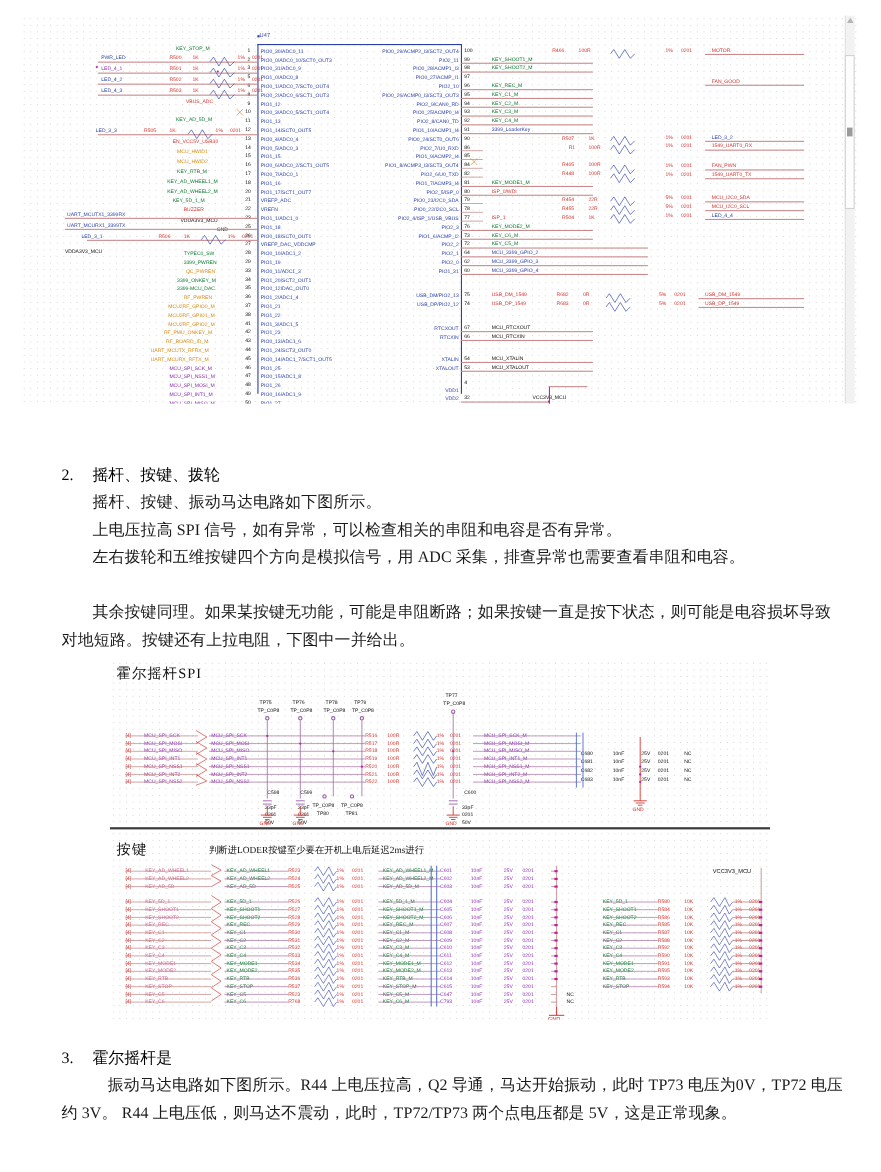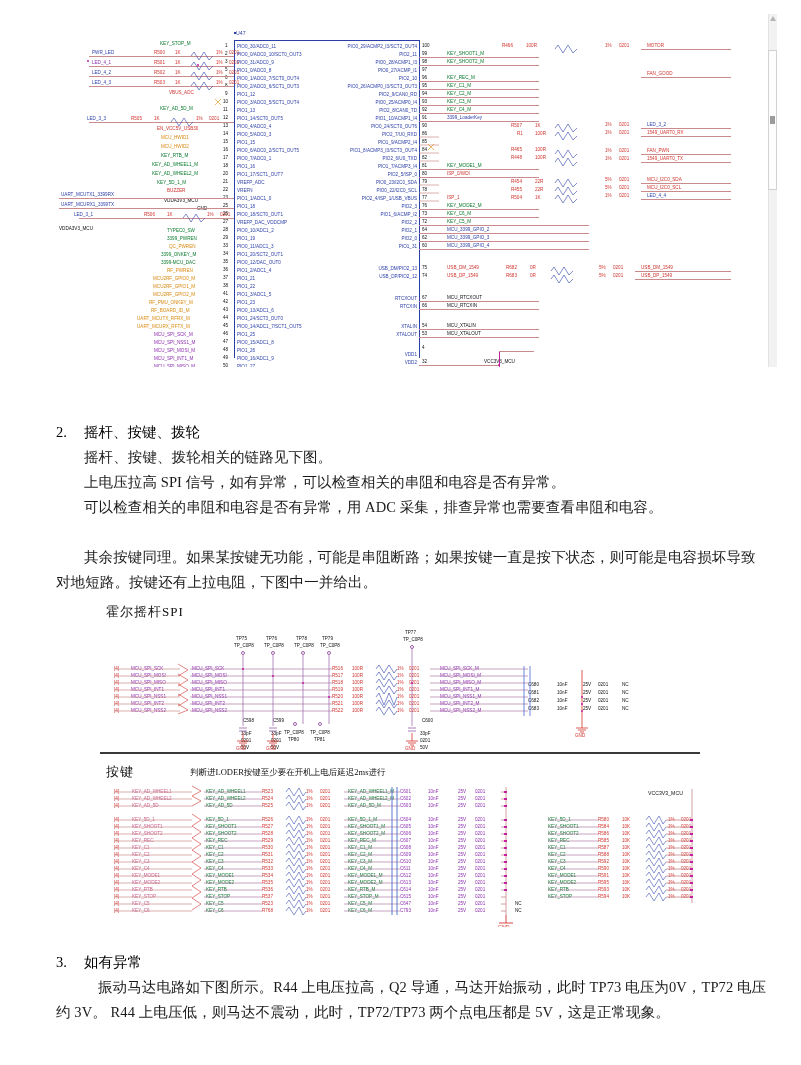--- a/index.html
+++ b/index.html
@@ -535,28 +535,28 @@
   <div class="scroll-grip"></div>
 </div>
 
 <div class="doc-body">
 
   <div class="numbered" style="position:absolute;left:56px;top:420px;width:700px;">
     <span class="num">2.</span>
     <span>摇杆、按键、拨轮</span>
   </div>
 
-  <div class="para indent-h" style="position:absolute;left:56px;top:445px;width:710px;">摇杆、按键、拨轮相关的链路见下图。</div>
+  <div class="para indent-h" style="position:absolute;left:56px;top:445px;width:710px;">摇杆、按键、振动马达电路如下图所示。</div>
   <div class="para indent-h" style="position:absolute;left:56px;top:470px;width:710px;">上电压拉高 SPI 信号，如有异常，可以检查相关的串阻和电容是否有异常。</div>
-  <div class="para indent1" style="position:absolute;left:56px;top:495px;width:712px;">可以检查相关的串阻和电容是否有异常，用 ADC 采集，排查异常也需要查看串阻和电容。</div>
+  <div class="para indent1" style="position:absolute;left:56px;top:495px;width:712px;">左右拨轮和五维按键四个方向是模拟信号，用 ADC 采集，排查异常也需要查看串阻和电容。</div>
   <div class="para indent1" style="position:absolute;left:56px;top:545px;width:712px;">其余按键同理。如果某按键无功能，可能是串阻断路；如果按键一直是按下状态，则可能是电容损坏导致对地短路。按键还有上拉电阻，下图中一并给出。</div>
 
   <div class="numbered" style="position:absolute;left:56px;top:950px;width:700px;">
     <span class="num">3.</span>
-    <span>如有异常</span>
+    <span>霍尔摇杆是</span>
   </div>
   <div class="para indent1" style="position:absolute;left:56px;top:975px;width:712px;text-indent:42px;">振动马达电路如下图所示。R44 上电压拉高，Q2 导通，马达开始振动，此时 TP73 电压为0V，TP72 电压约 3V。     R44 上电压低，则马达不震动，此时，TP72/TP73 两个点电压都是 5V，这是正常现象。</div>
 </div>
 
 <div class="schem" id="schem-hall">
   <div class="dotgrid"></div>
 
   <div class="sect-title" style="left:6px;top:3px;">霍尔摇杆SPI</div>
 
   <div>

